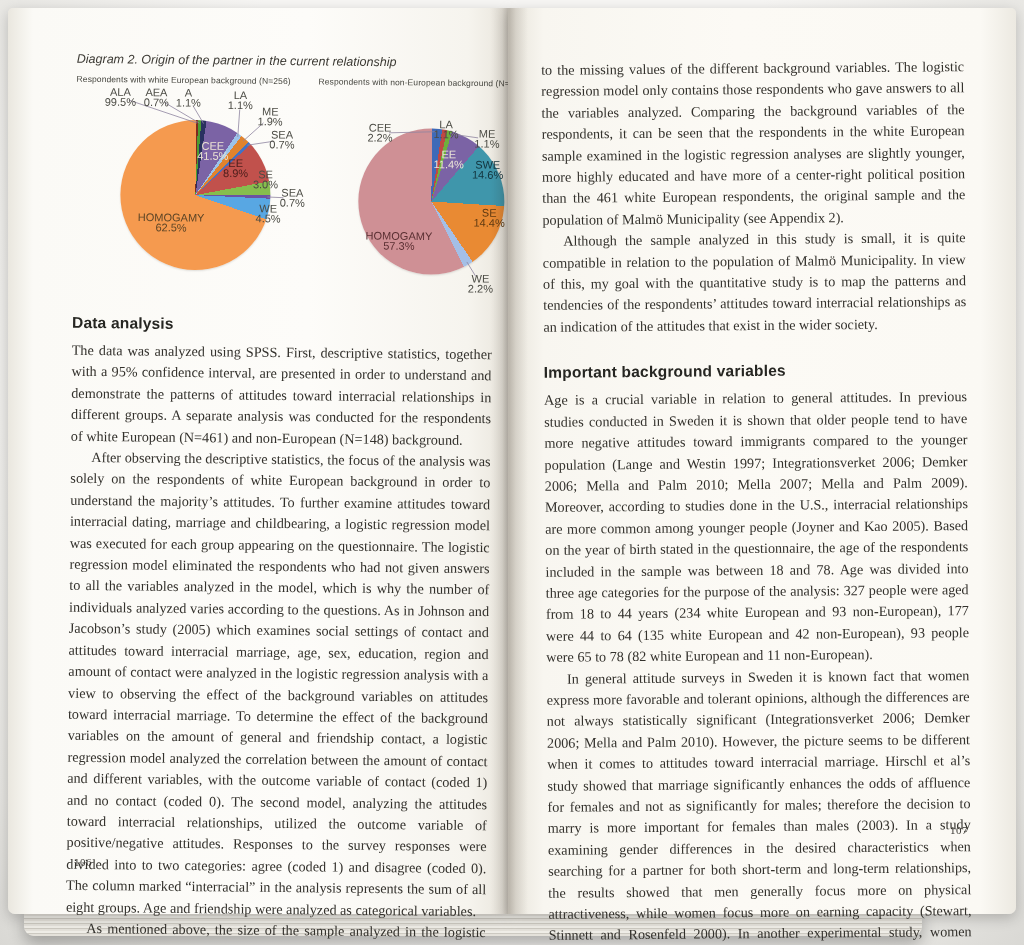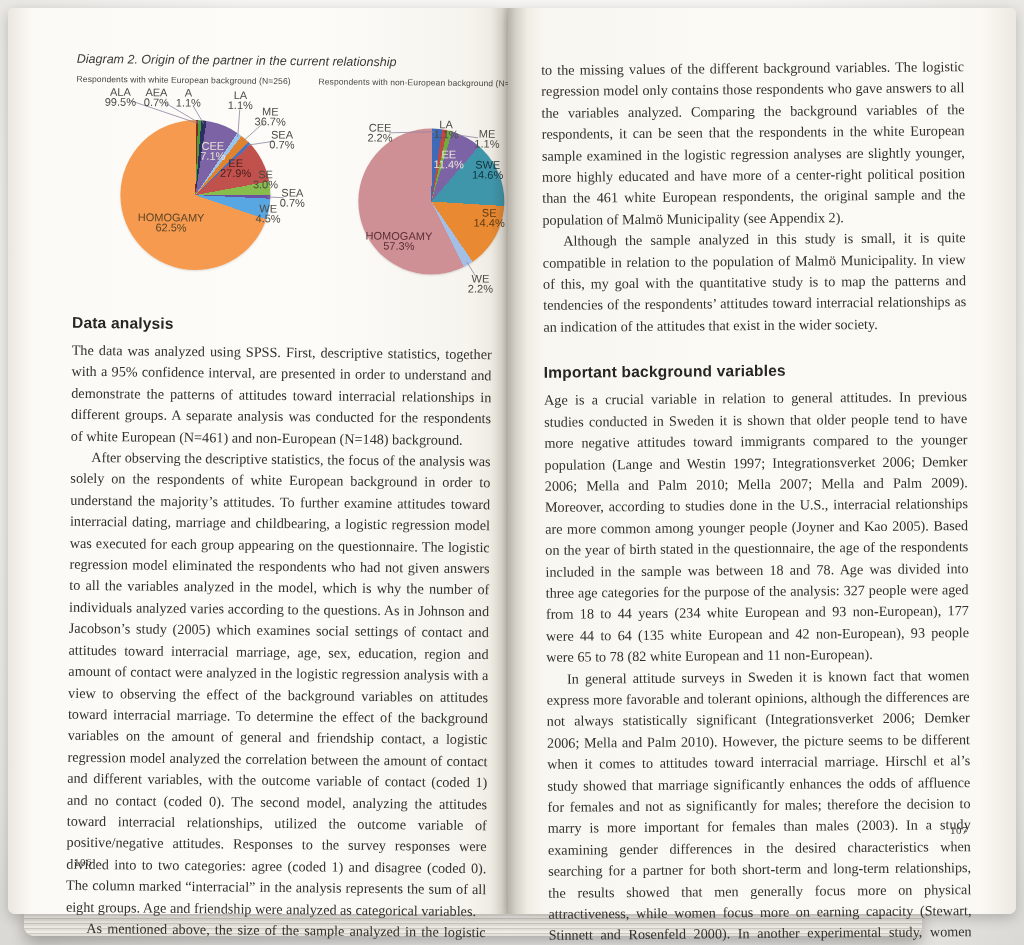--- a/index.html
+++ b/index.html
@@ -73,37 +73,37 @@
               <div class="pie-label" style="left: 82px; top: 23px; text-align: center;">
                 <div>AEA</div>
                 <div>0.7%</div>
               </div>
               <div class="pie-label" style="left: 114px; top: 23px;">
                 <div>A</div>
                 <div>1.1%</div>
               </div>
               <div class="pie-label inside" style="left: 139px; top: 76px; color: rgb(236, 228, 212);">
                 <div>CEE</div>
-                <div>7.1%</div>
+                <div>41.5%</div>
               </div>
               <div class="pie-label" style="left: 166px; top: 25px;">
                 <div>LA</div>
                 <div>1.1%</div>
               </div>
               <div class="pie-label" style="left: 196px; top: 41px;">
                 <div>ME</div>
-                <div>36.7%</div>
+                <div>1.9%</div>
               </div>
               <div class="pie-label" style="left: 208px; top: 64px;">
                 <div>SEA</div>
                 <div>0.7%</div>
               </div>
               <div class="pie-label inside" style="left: 162px; top: 93px; color: rgb(74, 29, 26);">
                 <div>EE</div>
-                <div>27.9%</div>
+                <div>8.9%</div>
               </div>
               <div class="pie-label" style="left: 192px; top: 104px;">
                 <div>SE</div>
                 <div>3.0%</div>
               </div>
               <div class="pie-label" style="left: 219px; top: 122px;">
                 <div>SEA</div>
                 <div>0.7%</div>
               </div>
               <div class="pie-label" style="left: 195px; top: 138px;">

